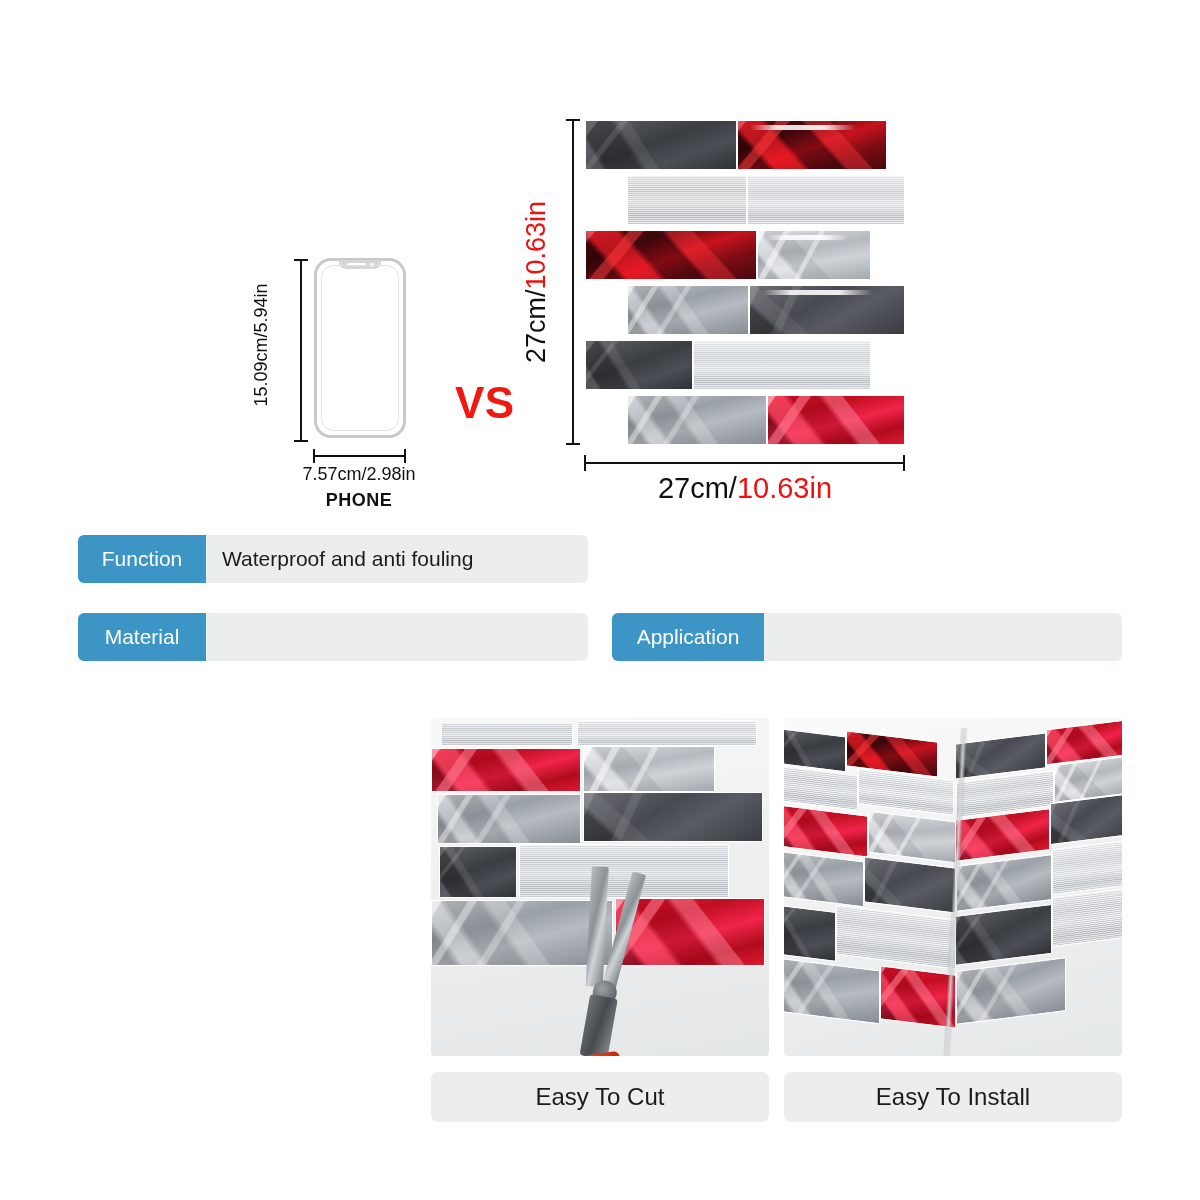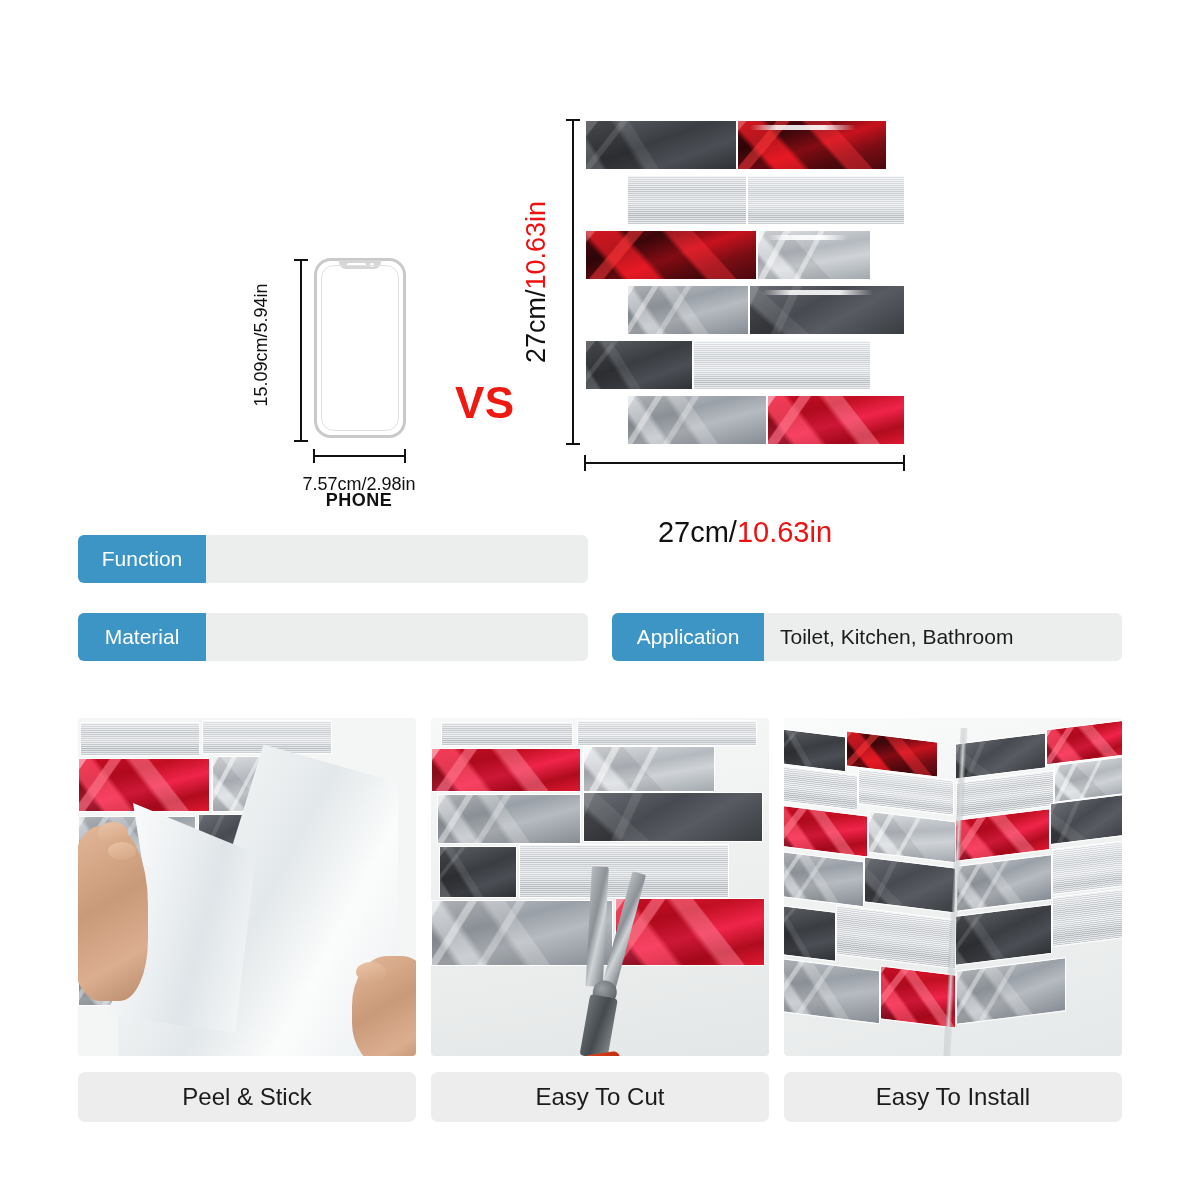--- a/index.html
+++ b/index.html
@@ -68,21 +68,21 @@
     transform: translate(-50%, -50%) rotate(-90deg);
     font-size: 18px; color: #111; white-space: nowrap;
   }
   .ph-v-label-wrap { position: absolute; left: 38px; top: 0px; width: 0; height: 0; }
 
   
   .ph-h-line { position: absolute; left: 56px; top: 205px; width: 92px; height: 1.8px; background: #111; }
   .ph-h-cap-l { position: absolute; left: 55px; top: 199px; width: 1.8px; height: 14px; background: #111; }
   .ph-h-cap-r { position: absolute; left: 146px; top: 199px; width: 1.8px; height: 14px; background: #111; }
   .ph-h-label {
-    position: absolute; left: 101px; top: 224px;
+    position: absolute; left: 101px; top: 214px;
     transform: translateX(-50%);
     font-size: 18px; color: #111; white-space: nowrap;
   }
   .ph-name {
     position: absolute; left: 101px; top: 240px;
     transform: translateX(-50%);
     font-size: 18px; font-weight: bold; color: #111; letter-spacing: 0.5px;
   }
 
   
@@ -166,21 +166,21 @@
     position: absolute; left: -24px; top: 172px;
     transform: translate(-50%, -50%) rotate(-90deg);
     font-size: 27px; white-space: nowrap; color: #111;
   }
   .mo-h-line { position: absolute; left: 25px; top: 352px; width: 320px; height: 2px; background: #111; }
   .mo-h-cap-l { position: absolute; left: 24px; top: 345px; width: 2px; height: 16px; background: #111; }
   .mo-h-cap-r { position: absolute; left: 343px; top: 345px; width: 2px; height: 16px; background: #111; }
   .mo-h-label {
     position: absolute; left: 185px; top: 362px;
     transform: translateX(-50%);
-    font-size: 29px; white-space: nowrap; color: #111; margin-top: 44px;
+    font-size: 29px; white-space: nowrap; color: #111;
   }
   .red { color: #ee1111; }
 
   
   .specs { position: absolute; left: 0; top: 525px; width: 1200px; height: 150px; }
   .spec-row {
     position: absolute; height: 48px;
     display: flex; align-items: stretch;
     border-radius: 6px; overflow: hidden;
     background: #eceded;
@@ -366,54 +366,32 @@
       <div class="mo-h-line"></div>
       <div class="mo-h-cap-l"></div>
       <div class="mo-h-cap-r"></div>
       <div class="mo-h-label"><span>27cm/</span><span class="red">10.63in</span></div>
     </div>
   </div>
 
   <div class="specs">
     <div class="spec-row" style="left:78px;top:10px;width:510px;">
       <div class="spec-key" style="width:128px;">Function</div>
+      <div class="spec-val">Waterproof and anti fouling</div>
     </div>
     <div class="spec-row" style="left:78px;top:88px;width:510px;">
       <div class="spec-key" style="width:128px;">Material</div>
     </div>
     <div class="spec-row" style="left:612px;top:88px;width:510px;">
       <div class="spec-key" style="width:152px;">Application</div>
-      <div class="spec-val">Toilet, Kitchen, Bathroom</div>
     </div>
   </div>
 
   <div class="photos">
 
-    <div class="photo-col" style="left:78px;">
-      <div class="photo">
-        <div class="ph1-wall"></div>
-        <div class="ph1-tile tx-silver" style="left:2px;  top:4px;  width:120px; height:34px;"></div>
-        <div class="ph1-tile tx-silver2" style="left:124px;top:2px;  width:130px; height:34px;"></div>
-        <div class="ph1-tile tx-brightred" style="left:0px;  top:40px; width:132px; height:54px;"></div>
-        <div class="ph1-tile tx-lightmarble" style="left:134px;top:38px; width:74px;  height:56px;"></div>
-        <div class="ph1-tile tx-graymarble" style="left:0px;  top:98px; width:118px; height:52px;"></div>
-        <div class="ph1-tile tx-slate" style="left:120px;top:96px; width:66px;  height:52px;"></div>
-        <div class="ph1-tile tx-graymarble" style="left:0px;  top:236px;width:110px; height:52px;"></div>
-        <div class="peel-sheet"></div>
-        <div class="peel-curl"></div>
-        <div class="hand hand-l">
-          <div class="finger" style="left:30px;top:-4px;width:30px;height:22px;"></div>
-          <div class="finger" style="left:40px;top:16px;width:28px;height:18px;"></div>
-        </div>
-        <div class="hand hand-r">
-          <div class="finger" style="left:4px;top:6px;width:30px;height:20px;"></div>
-        </div>
-      </div>
-      <div class="caption">Peel &amp; Stick</div>
-    </div>
 
     <div class="photo-col" style="left:784px;">
       <div class="photo">
         <div class="ph3-bg"></div>
 
         <div class="wall-l">
           <div class="w-tile tx-dark" style="left:-8px; top:14px; width:70px; height:36px;"></div>
           <div class="w-tile tx-darkred" style="left:62px; top:18px; width:92px; height:36px;"></div>
           <div class="w-tile tx-silver" style="left:-6px; top:52px; width:80px; height:36px;"></div>
           <div class="w-tile tx-silver2" style="left:74px; top:56px; width:96px; height:36px;"></div>

